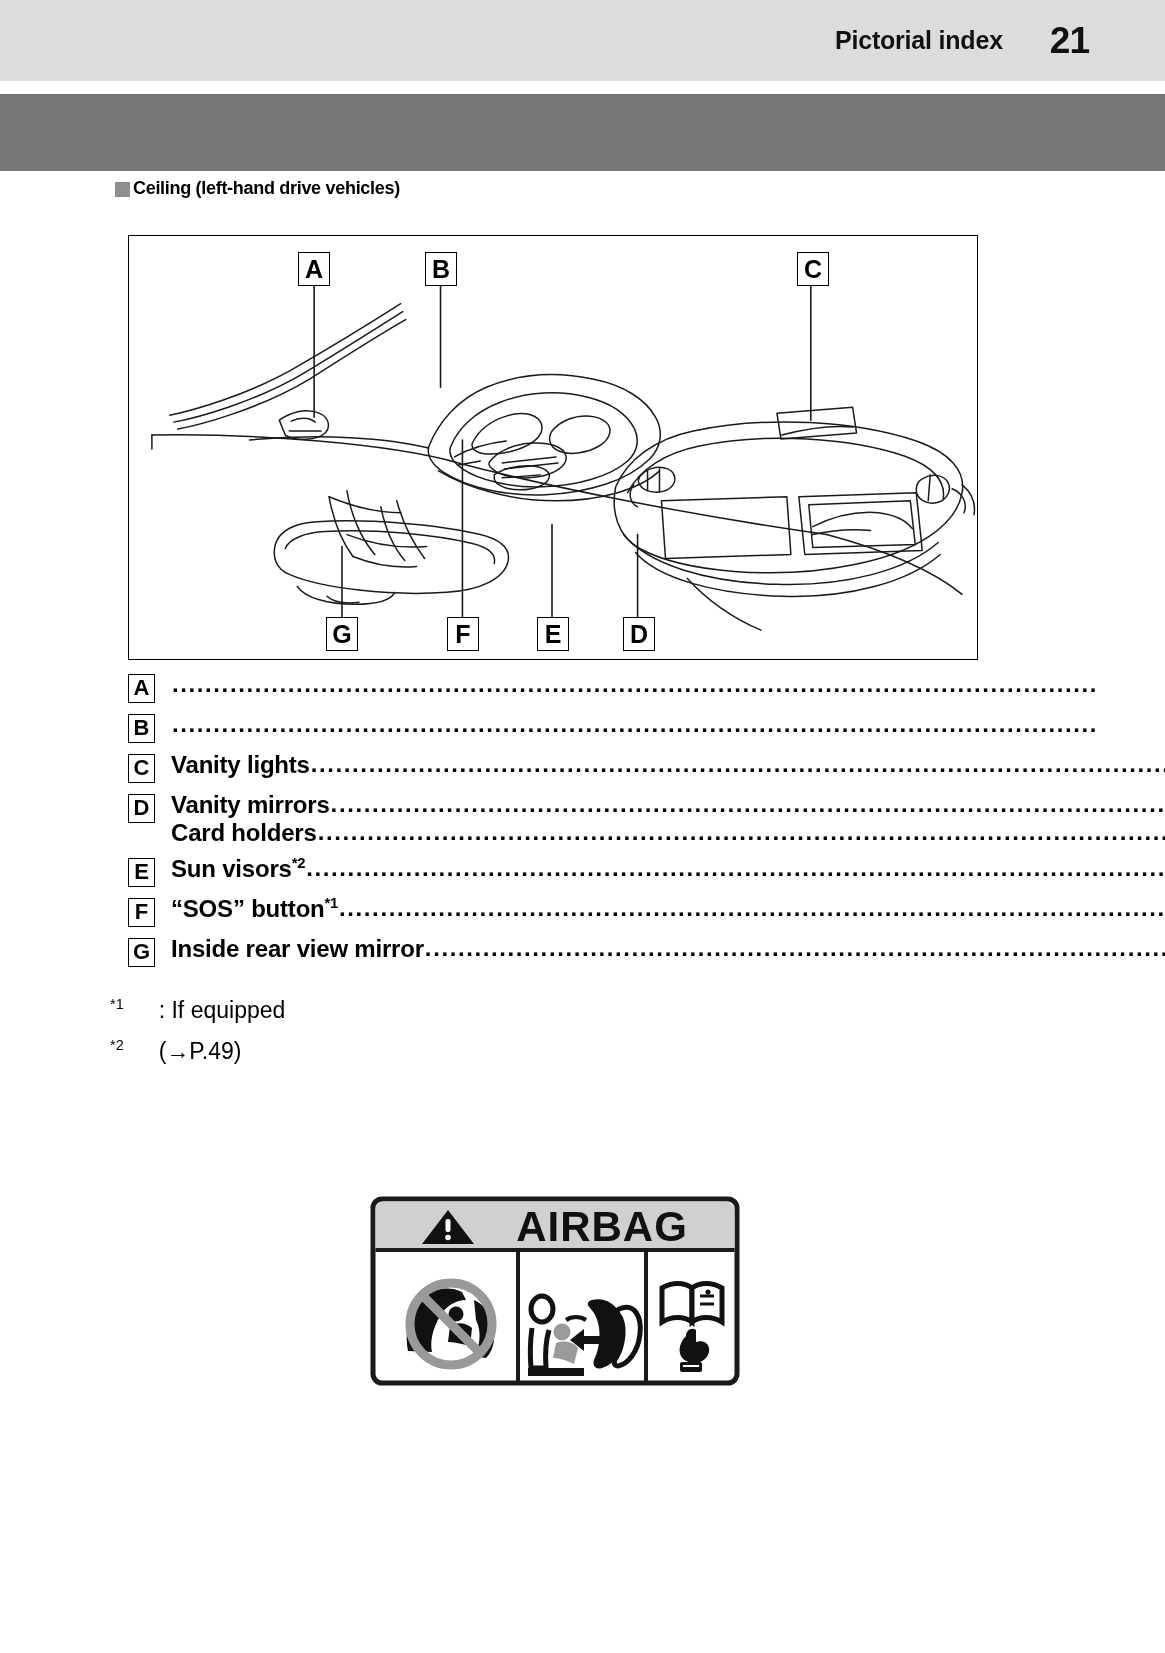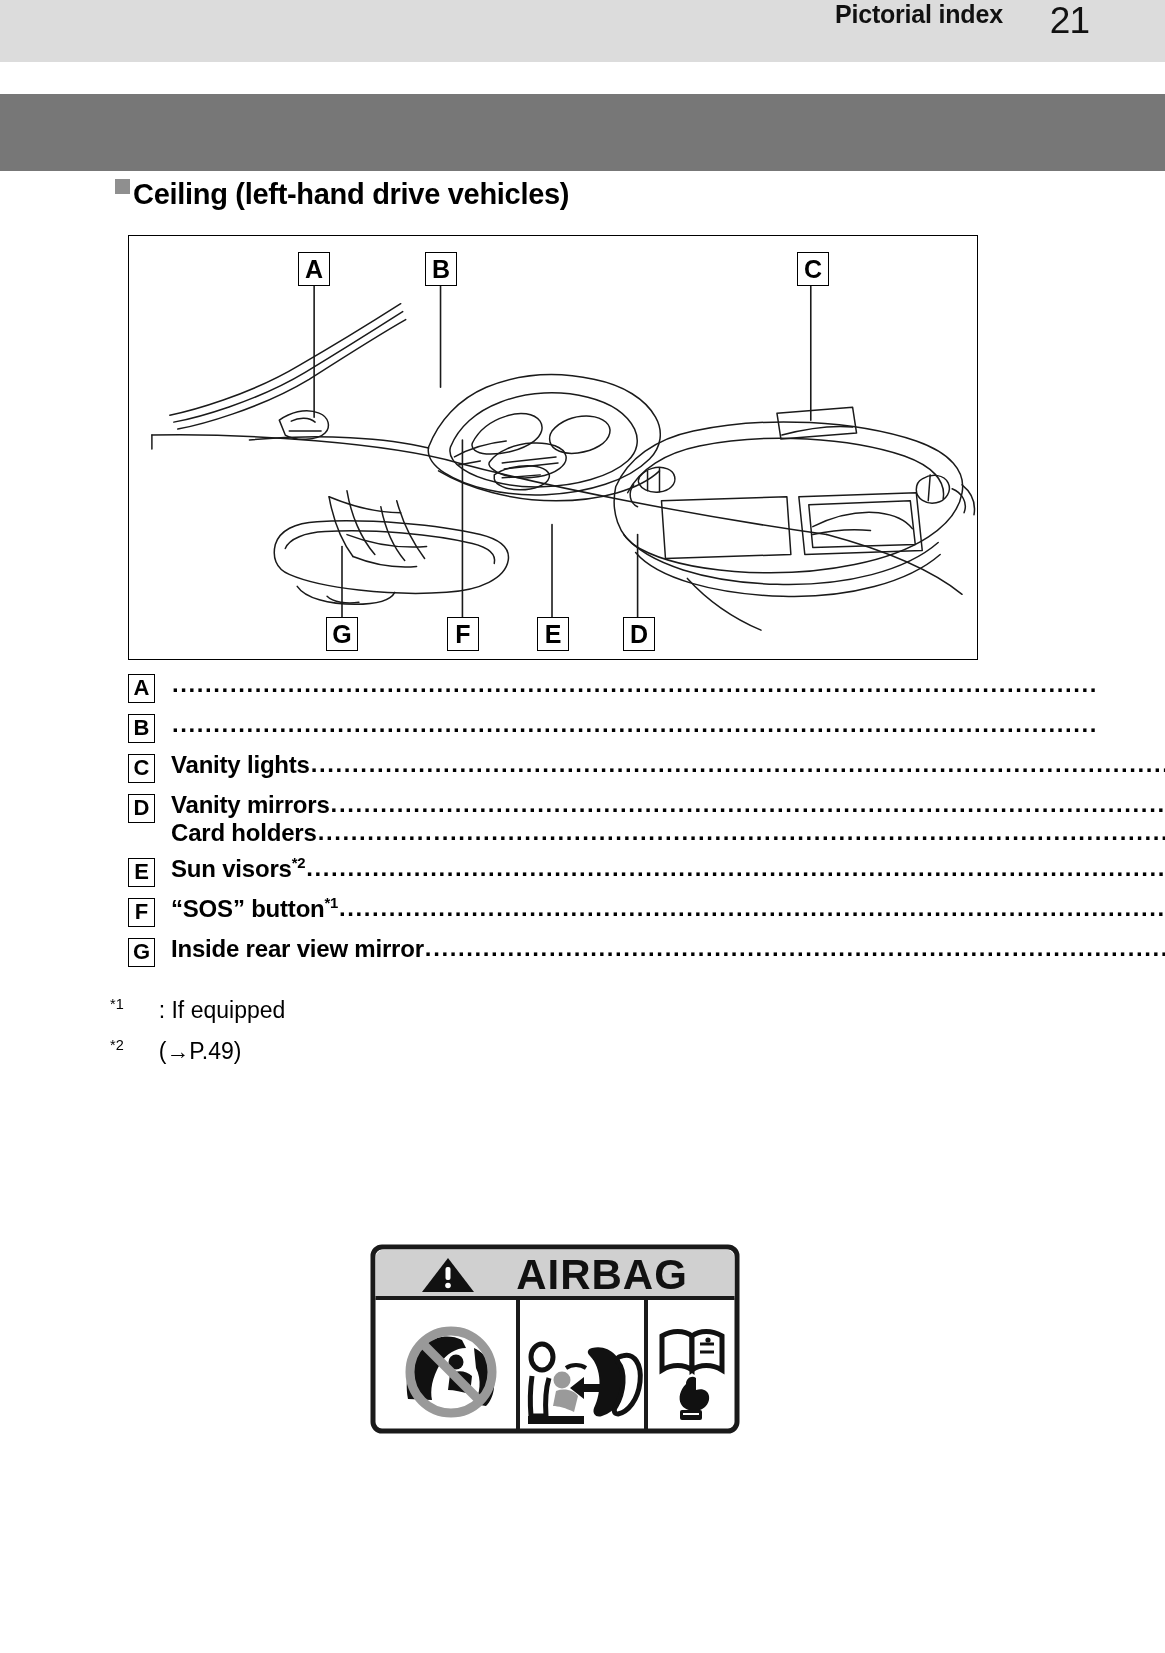--- a/index.html
+++ b/index.html
@@ -14,55 +14,57 @@
     font-family: "Liberation Sans", sans-serif;
     color: #000;
     overflow: hidden;
   }
 
   
   .page-header {
     position: absolute;
     left: 0; top: 0;
     width: 1165px;
-    height: 62px;
+    height: 81px;
     background: #dcdcdc;
     display: flex;
+    align-items: center;
     justify-content: flex-end;
   }
   .header-title {
     font-size: 25px;
     font-weight: bold;
     letter-spacing: -0.2px;
     color: #111;
   }
   .header-page-number {
     font-size: 37px;
-    font-weight: normal;
+    font-weight: bold;
     color: #111;
     margin-left: 47px;
     margin-right: 76px;
     letter-spacing: -1px;
   }
 
   
   .chapter-band {
     position: absolute;
     left: 0; top: 94px;
     width: 1165px;
     height: 77px;
     background: #777777;
   }
 
   
   .section-heading {
     position: absolute;
     left: 115px; top: 178px;
     display: flex;
-    font-size: 29px;
+    align-items: center;
+    font-size: 18px;
     font-weight: bold;
     letter-spacing: -0.3px;
   }
   .heading-bullet {
     display: inline-block;
     width: 15px;
     height: 15px;
     background: #8f8f8f;
     margin-right: 3px;
     position: relative;
@@ -176,21 +178,20 @@
     margin-left: 33px;
   }
   .footnote-cont { display: block; }
 
   
   .airbag-label {
     position: absolute;
     left: 370px; top: 1196px;
     width: 370px;
     height: 190px;
-    margin-top: 48px;
   }
   .airbag-svg { display: block; width: 100%; height: 100%; }
 </style>
 </head>
 <body>
 
 <div class="page-header">
   <span class="header-title">Pictorial index</span>
   <span class="header-page-number">21</span>
 </div>

